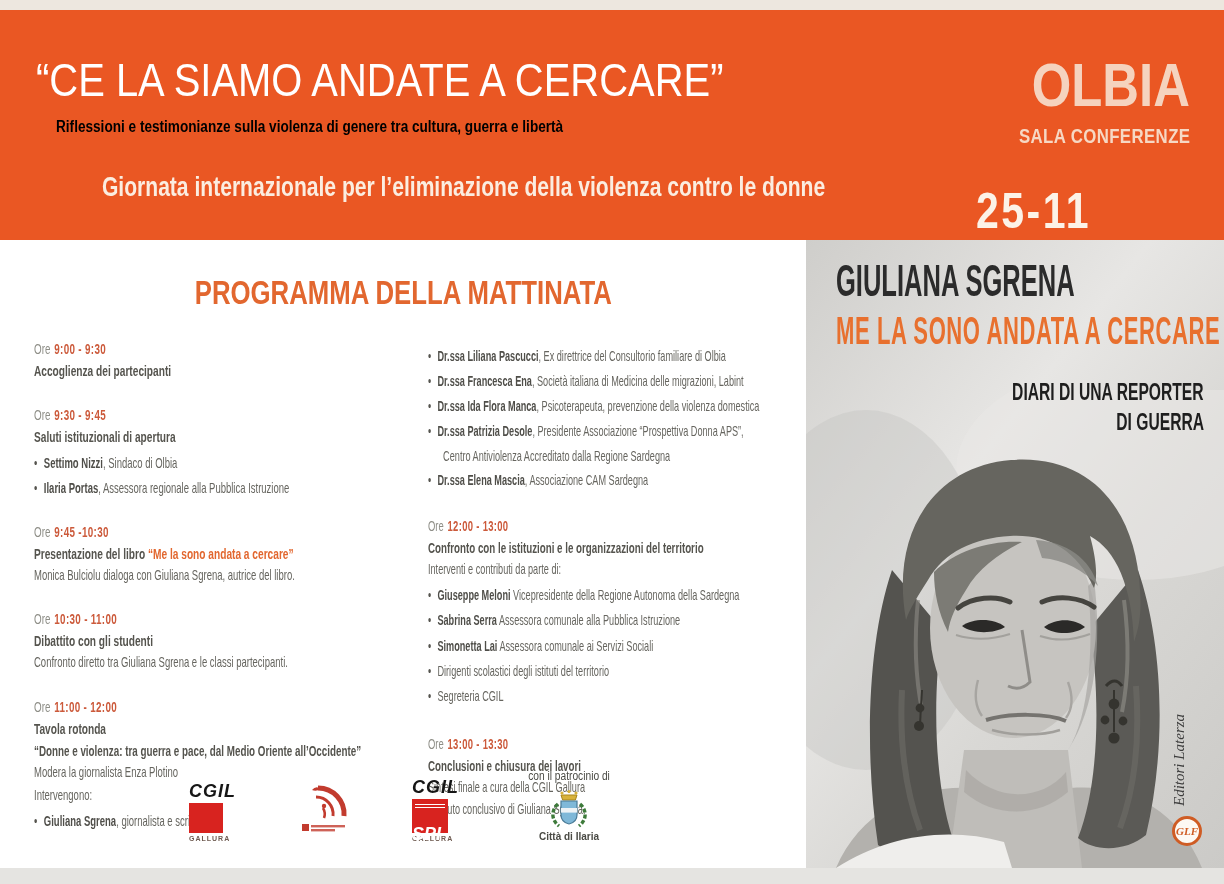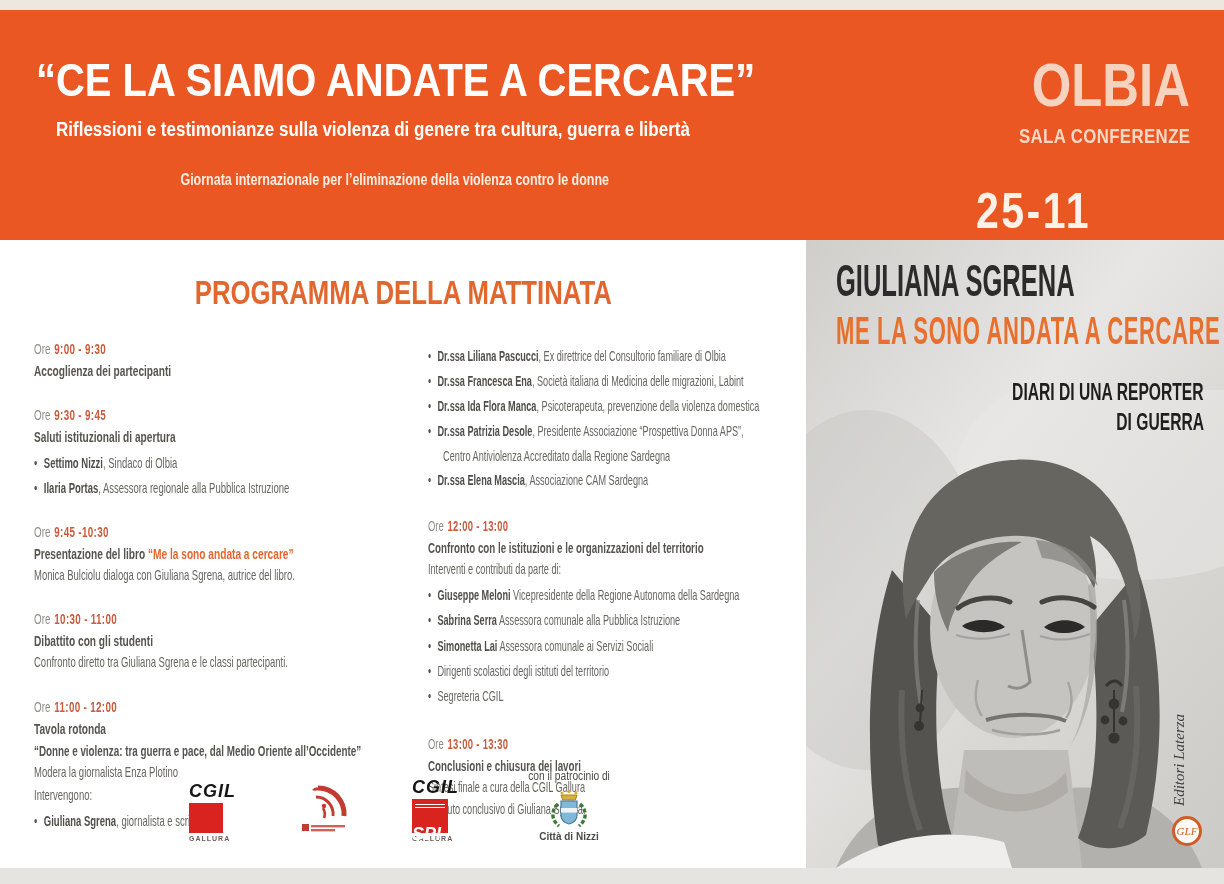--- a/index.html
+++ b/index.html
@@ -7,26 +7,26 @@
         font-family:"Liberation Sans", sans-serif;}
   .top-strip{position:absolute;top:0;left:0;width:100%;height:10px;background:#EDE7DF;}
   .bottom-strip{position:absolute;bottom:0;left:0;width:100%;height:16px;background:#E5E4E1;}
 
   
   .banner{position:absolute;top:10px;left:0;width:1224px;height:230px;background:#EA5723;}
   .cx{display:inline-block;white-space:nowrap;transform-origin:left center;}
   .cxc{display:inline-block;white-space:nowrap;transform-origin:center center;}
   .cxr{display:inline-block;white-space:nowrap;transform-origin:right center;}
 
-  .main-title{position:absolute;left:36px;top:42px;font-size:47px;font-weight:bold;color:#FFFFFF;}
+  .main-title{position:absolute;left:36px;top:42px;font-size:47px;font-weight:normal;color:#FFFFFF;}
   .main-title .cx{transform:scaleX(.85);}
-  .subtitle{position:absolute;left:56px;top:108px;font-size:20px;font-weight:bold;color:#ffffff;}
+  .subtitle{position:absolute;left:56px;top:108px;font-size:16px;font-weight:bold;color:#000000;}
   .subtitle .cx{transform:scaleX(.85);}
   .event-lines{position:absolute;left:0;top:158px;width:790px;text-align:center;
-               font-size:16px;font-weight:bold;color:#FBEDE0;line-height:1.45;}
+               font-size:27px;font-weight:bold;color:#FBEDE0;line-height:1.45;}
   .event-lines .cxc{transform:scaleX(.78);}
 
   .banner-right{position:absolute;top:44px;right:34px;display:flex;gap:15px;flex-direction:column;}
   .venue-col{text-align:right;padding-top:2px;}
   .city{font-size:62px;font-weight:bold;color:#F5D3BE;line-height:.95;}
   .city .cxr{transform:scaleX(.82);}
   .venue{font-size:21px;font-weight:bold;color:#F6D8C4;margin-top:11px;letter-spacing:.5px;}
   .venue .cxr{transform:scaleX(.8);}
   .venue2{margin-top:9px;}
   .v-divider{width:2px;background:rgba(252,238,226,.55);margin:4px 0;}
@@ -87,21 +87,21 @@
   .cover-title .cx{transform:scaleX(.58);}
   .cover-taglines{position:absolute;right:20px;top:138px;text-align:right;
                   font-size:23px;font-weight:bold;color:#1E1E1E;line-height:1.3;}
   .cover-taglines .cxr{transform:scaleX(.68);}
   .portrait{position:absolute;left:0;bottom:0;width:418px;height:478px;}
   .laterza{position:absolute;right:36px;bottom:62px;height:140px;
            writing-mode:vertical-rl;transform:rotate(180deg);
            font-family:"Liberation Serif", serif;font-style:italic;font-size:15px;color:#3C3C3C;}
   .glf{position:absolute;right:22px;bottom:22px;width:24px;height:24px;border-radius:50%;
        background:#FDF9F4;border:3px solid #CF5C24;color:#CF5C24;
-       font-family:"Liberation Serif", serif;font-style:italic;font-weight:normal;font-size:11px;
+       font-family:"Liberation Serif", serif;font-style:italic;font-weight:bold;font-size:11px;
        display:flex;align-items:center;justify-content:center;}
 </style>
 </head>
 <body>
 
 <div class="page">
   <div class="top-strip"></div>
 
   <div class="banner">
     <div class="main-title"><span class="cx">“CE LA SIAMO ANDATE A CERCARE”</span></div>
@@ -225,21 +225,21 @@
         <svg width="46" height="44" viewBox="0 0 46 44" style="display:block;margin:0 auto;">
           <path d="M12,18 C5,24 5,34 13,40" stroke="#3D7A3A" stroke-width="3.4" fill="none" stroke-dasharray="4 2"></path>
           <path d="M34,18 C41,24 41,34 33,40" stroke="#3D7A3A" stroke-width="3.4" fill="none" stroke-dasharray="4 2"></path>
           <path d="M15,9 h16 l-1.6,5 h-12.8 Z" fill="#D8B23A" stroke="#A8861F" stroke-width="1"></path>
           <circle cx="16" cy="7" r="1.6" fill="#D8B23A"></circle>
             <circle cx="23" cy="5.6" r="1.6" fill="#D8B23A"></circle>
             <circle cx="30" cy="7" r="1.6" fill="#D8B23A"></circle>
           <path d="M15,15 h16 v14 q0,7 -8,9 q-8,-2 -8,-9 Z" fill="#7FB8D8" stroke="#4A7A96" stroke-width="1.2"></path>
           <rect x="15" y="22" width="16" height="4.6" fill="#EDF2F5"></rect>
         </svg>
-        <div class="patronage-city">Città di Nizzi</div>
+        <div class="patronage-city">Città di Ilaria</div>
       </div>
     </div>
   </div>
 
   <div class="cover">
     <svg class="portrait" viewBox="0 0 418 478">
       <ellipse cx="330" cy="80" rx="180" ry="110" fill="#E9E8E6" opacity=".55"></ellipse>
       <ellipse cx="60" cy="200" rx="120" ry="180" fill="#C4C3C0" opacity=".4"></ellipse>
 
       <path d="M30,478 C55,420 110,395 165,398 L265,398 C320,394 372,418 396,478 Z" fill="#B3B1AD"></path>

